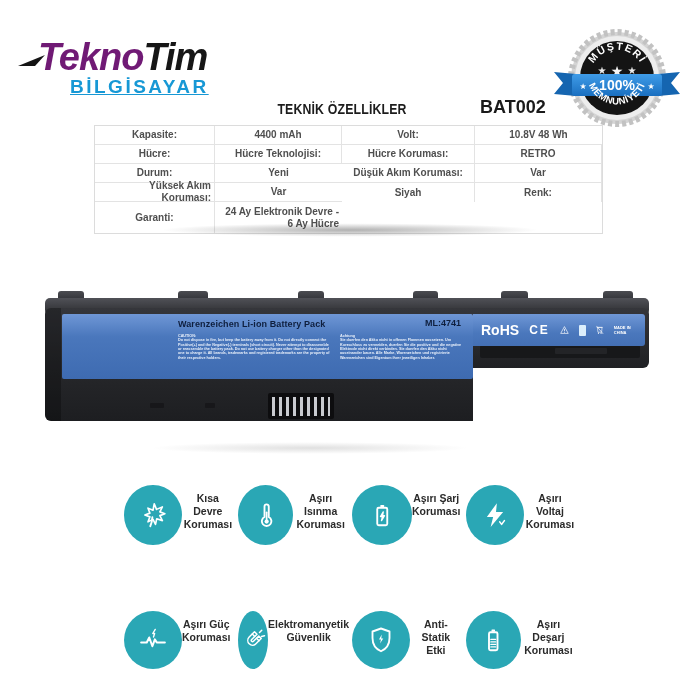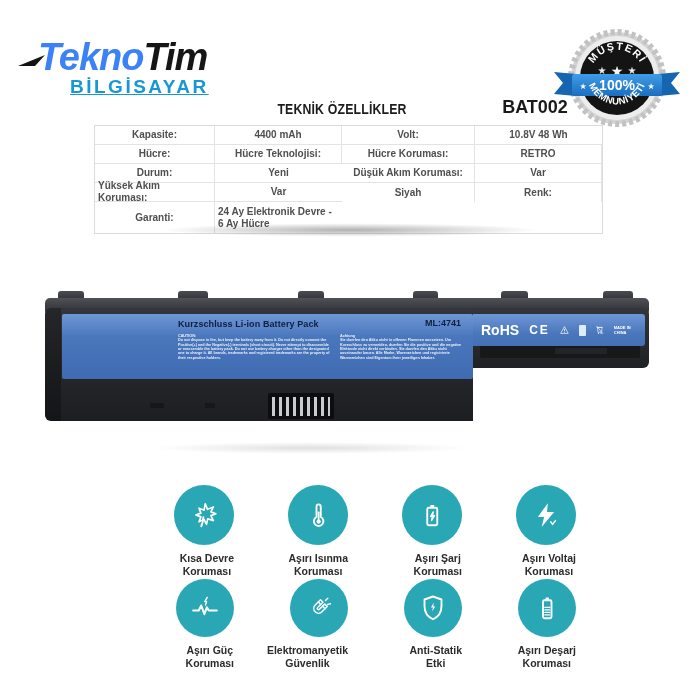--- a/index.html
+++ b/index.html
@@ -1,31 +1,31 @@
 <!DOCTYPE html>
 <html><head>
 <meta charset="utf-8">
 <style>
   html,body{margin:0;padding:0;}
   body{width:700px;height:700px;background:#ffffff;font-family:"Liberation Sans","DejaVu Sans",sans-serif;position:relative;overflow:hidden;}
   .abs{position:absolute;}
 
   
   .logo-text{left:38px;top:36px;font-size:38px;font-weight:700;font-style:italic;letter-spacing:-1px;white-space:nowrap;}
-  .logo-tekno{color:#3b82f6;}
+  .logo-tekno{color:#701a75;}
   .logo-tim{color:#161616;}
   .logo-sub{left:70px;top:76px;font-size:19px;font-weight:700;color:#1798d5;letter-spacing:2.5px;text-decoration:underline;}
 
   
   .spec-title{left:242px;top:100px;width:200px;text-align:center;font-size:15px;font-weight:700;color:#1c1c1c;transform:scaleX(.82);letter-spacing:.2px;}
-  .product-code{left:480px;top:97px;width:110px;text-align:center;font-size:18px;font-weight:700;color:#1a1a1a;}
+  .product-code{left:480px;top:97px;width:110px;font-size:18px;font-weight:700;color:#1a1a1a;}
 
   
   .spec-table{left:94px;top:125px;width:507px;display:grid;grid-template-columns:120px 127px 133px 127px;grid-template-rows:19px 19px 19px 19px 31px;border:1px solid #dcdcdc;background:#fff;}
-  .cell{border-right:1px solid #e3e3e3;border-bottom:1px solid #e3e3e3;display:flex;align-items:center;justify-content:center;font-size:10px;font-weight:700;color:#4f4f4f;text-align:left;line-height:12px;padding:0 3px;}
+  .cell{border-right:1px solid #e3e3e3;border-bottom:1px solid #e3e3e3;display:flex;align-items:center;justify-content:center;font-size:10px;font-weight:700;color:#4f4f4f;text-align:right;line-height:12px;padding:0 3px;}
   .cell.c4{border-right:none;}
   .cell.r5{border-bottom:none;}
   .table-shadow{left:155px;top:223px;width:390px;height:14px;background:radial-gradient(ellipse at center,rgba(50,50,50,.38) 0%,rgba(50,50,50,0) 68%);}
 
   
   .tab{background:linear-gradient(#4b4c51,#323338);border-radius:3px 3px 0 0;height:9px;top:291px;}
   .rail{left:45px;top:298px;width:604px;height:17px;background:linear-gradient(#505157,#2a2b2e);border-radius:5px;}
   .body-left{left:45px;top:308px;width:428px;height:113px;background:linear-gradient(180deg,#35363b 0%,#26272a 55%,#1d1e21 100%);border-radius:6px 0 0 6px;}
   .body-right{left:473px;top:308px;width:176px;height:60px;background:linear-gradient(180deg,#35363b 0%,#26272a 70%,#202124 100%);border-radius:0 6px 6px 0;}
   .left-cap{left:45px;top:308px;width:16px;height:113px;background:rgba(0,0,0,.28);border-radius:6px 0 0 6px;}
@@ -43,22 +43,22 @@
   .mark-made{font-size:4px;font-weight:700;color:#fff;width:34px;line-height:5px;}
   .connector{left:268px;top:393px;width:66px;height:26px;background:#0d0d0f;border-radius:2px;}
   .pins{position:absolute;left:4px;top:4px;right:4px;bottom:3px;background:repeating-linear-gradient(90deg,#c9cbd0 0 3px,#0d0d0f 3px 7px);}
   .foot1{left:150px;top:403px;width:14px;height:5px;background:#17171a;border-radius:1px;}
   .foot2{left:205px;top:403px;width:10px;height:5px;background:#17171a;border-radius:1px;}
   .battery-shadow{left:150px;top:442px;width:320px;height:12px;background:radial-gradient(ellipse at center,rgba(80,80,80,.18) 0%,rgba(80,80,80,0) 70%);}
 
   
   .feat-row{left:124px;width:452px;display:flex;justify-content:space-between;}
   .feat-row.r1{top:485px;}
-  .feat-row.r2{top:579px;}
-  .feature{width:110px;display:flex;flex-direction:column;align-items:flex-end;}
+  .feat-row.r2{top:611px;}
+  .feature{width:110px;display:flex;align-items:flex-start;}
   .fcircle{width:60px;height:60px;border-radius:50%;background:#2aa7b5;display:flex;align-items:center;justify-content:center;}
   .r2 .fcircle{width:58px;height:58px;}
   .flabel{margin-top:7px;font-size:10.5px;font-weight:700;color:#2b2b2b;text-align:center;line-height:13px;}
   .fsvg{stroke:#fff;fill:none;stroke-width:1.6;stroke-linecap:round;stroke-linejoin:round;}
 </style>
 </head>
 <body>
 
 <div class="abs" style="left:0;top:0;">
   <svg class="abs" style="left:18px;top:53px;" width="28" height="16" viewBox="0 0 28 16">
@@ -136,21 +136,21 @@
   <div class="abs tab" style="left:501px;width:27px;"></div>
   <div class="abs tab" style="left:603px;width:30px;"></div>
   <div class="abs rail"></div>
   <div class="abs body-left"></div>
   <div class="abs body-right"></div>
   <div class="abs left-cap"></div>
   <div class="abs groove"></div>
   <div class="abs groove-inner"></div>
 
   <div class="abs label-main">
-    <div class="abs bl-title">Kurzschluss Li-ion Battery Pack</div>
+    <div class="abs bl-title">Warenzeichen Li-ion Battery Pack</div>
     <div class="abs bl-model">ML:4741</div>
     <div class="abs bl-caution">
       <span>CAUTION:</span><br>
       <span>Do not dispose in fire, but keep the battery away from it. Do not directly connect the Positive(+) and the Negative(-) terminals (short circuit). Never attempt to disassemble or reassemble the battery pack. Do not use battery charger other than the designated one to charge it. All brands, trademarks and registered trademarks are the property of their respective holders.</span>
     </div>
     <div class="abs bl-achtung">
       <span>Achtung</span><br>
       <span>Sie duerfen den Akku nicht in offenen Flammen aussetzen. Um Kurzschluss zu vermeiden, duerfen Sie die positive und die negative Elektrode nicht direkt verbinden. Sie duerfen den Akku nicht auseinander bauen. Alle Marke, Warenzeichen und registrierte Warenzeichen sind Eigentum ihrer jeweiligen Inhaber.</span>
     </div>
   </div>

